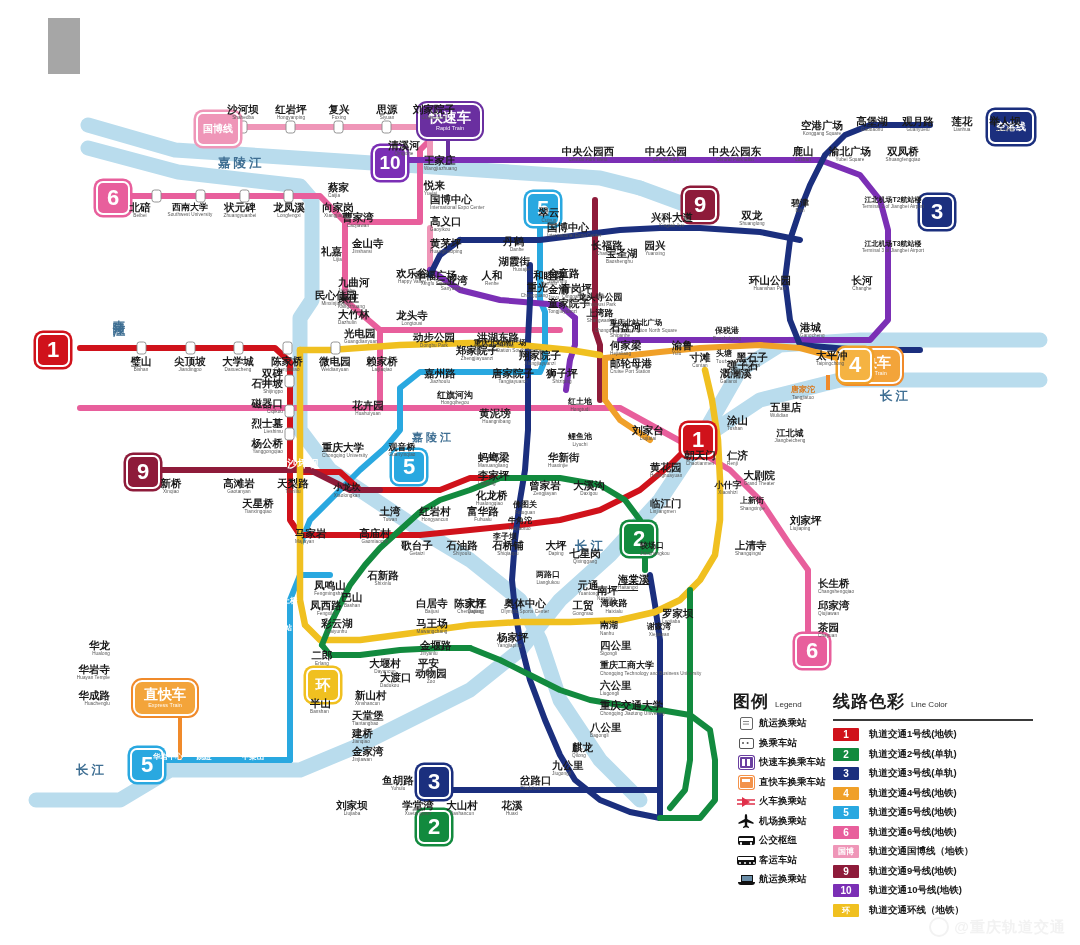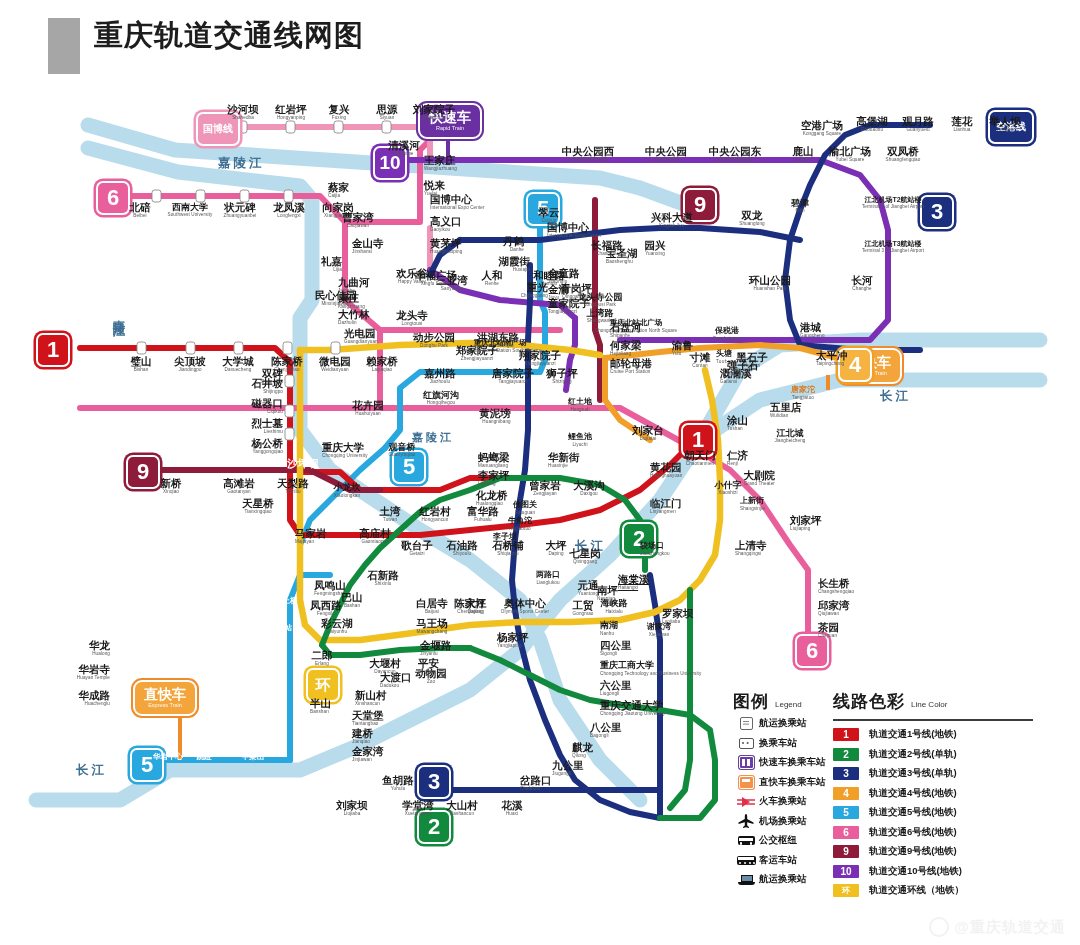--- a/index.html
+++ b/index.html
@@ -95,21 +95,20 @@
   #watermark{position:absolute;right:14px;bottom:8px;font-size:15px;font-weight:700;
              color:#f2f2f2;letter-spacing:1px;display:flex;align-items:center;}
   #watermark .wm-ic{width:16px;height:16px;border-radius:50%;border:2px solid #f2f2f2;margin-right:5px;}
 </style>
 </head>
 <body>
 
 <div id="header">
   <div class="blk"></div>
   <div>
-    <div id="title-cn">重庆轨道交通线网图</div>
   </div>
 </div>
 
 <div id="map">
 <svg width="1080" height="945">
   <defs>
     <g id="stn">
       <rect x="-5" y="-6" width="10" height="12" rx="2.5" fill="#fff" stroke="#777" stroke-width="1"></rect>
     </g>
   </defs>
@@ -368,21 +367,21 @@
     <span class="en">Caijia</span>
   </div>
 <div class="lbl c" style="left:358px;top:212px;">
     <span class="cn">曹家湾</span>
     <span class="en">Caojiawan</span>
   </div>
 <div class="lbl" style="left:352px;top:238px;">
     <span class="cn">金山寺</span>
     <span class="en">Jinshansi</span>
   </div>
-<div class="lbl r" style="left:342px;top:256px;padding-left:16px;">
+<div class="lbl r" style="left:342px;top:246px;padding-left:16px;">
     <span class="cn">礼嘉</span>
     <span class="en">Lijia</span>
   </div>
 <div class="lbl" style="left:338px;top:277px;">
     <span class="cn">九曲河</span>
     <span class="en">Jiuquhe</span>
   </div>
 <div class="lbl" style="left:338px;top:293px;">
     <span class="cn">康庄</span>
     <span class="en">Kangzhuang</span>
@@ -655,21 +654,21 @@
     <span class="en">Jiazhoulu</span>
   </div>
 <div class="lbl c" style="left:513px;top:368px;">
     <span class="cn">唐家院子</span>
     <span class="en">Tangjiayuanzi</span>
   </div>
 <div class="lbl c" style="left:562px;top:368px;">
     <span class="cn">狮子坪</span>
     <span class="en">Shiziping</span>
   </div>
-<div class="lbl c sm" style="left:441px;top:390px;text-align:center;">
+<div class="lbl c sm" style="left:455px;top:390px;text-align:center;">
     <span class="cn">红旗河沟</span>
     <span class="en">Hongqihegou</span>
   </div>
 <div class="lbl c" style="left:368px;top:400px;">
     <span class="cn">花卉园</span>
     <span class="en">Huahuiyuan</span>
   </div>
 <div class="lbl c" style="left:495px;top:408px;text-align:right;">
     <span class="cn">黄泥塝</span>
     <span class="en">Huangnibang</span>
@@ -1206,20 +1205,24 @@
     </div>
     <div class="lc-row">
       <span class="lc-chip" style="background:#29a8e0;">5</span>
       <span class="lc-tx">轨道交通5号线(地铁)</span>
     </div>
     <div class="lc-row">
       <span class="lc-chip" style="background:#e85f9c;">6</span>
       <span class="lc-tx">轨道交通6号线(地铁)</span>
     </div>
     <div class="lc-row">
+      <span class="lc-chip cn" style="background:#ef96b8;">国博</span>
+      <span class="lc-tx">轨道交通国博线（地铁）</span>
+    </div>
+    <div class="lc-row">
       <span class="lc-chip" style="background:#8e1b3a;">9</span>
       <span class="lc-tx">轨道交通9号线(地铁)</span>
     </div>
     <div class="lc-row">
       <span class="lc-chip" style="background:#7b2fb5;">10</span>
       <span class="lc-tx">轨道交通10号线(地铁)</span>
     </div>
     <div class="lc-row">
       <span class="lc-chip cn" style="background:#f0c020;">环</span>
       <span class="lc-tx">轨道交通环线（地铁）</span>

